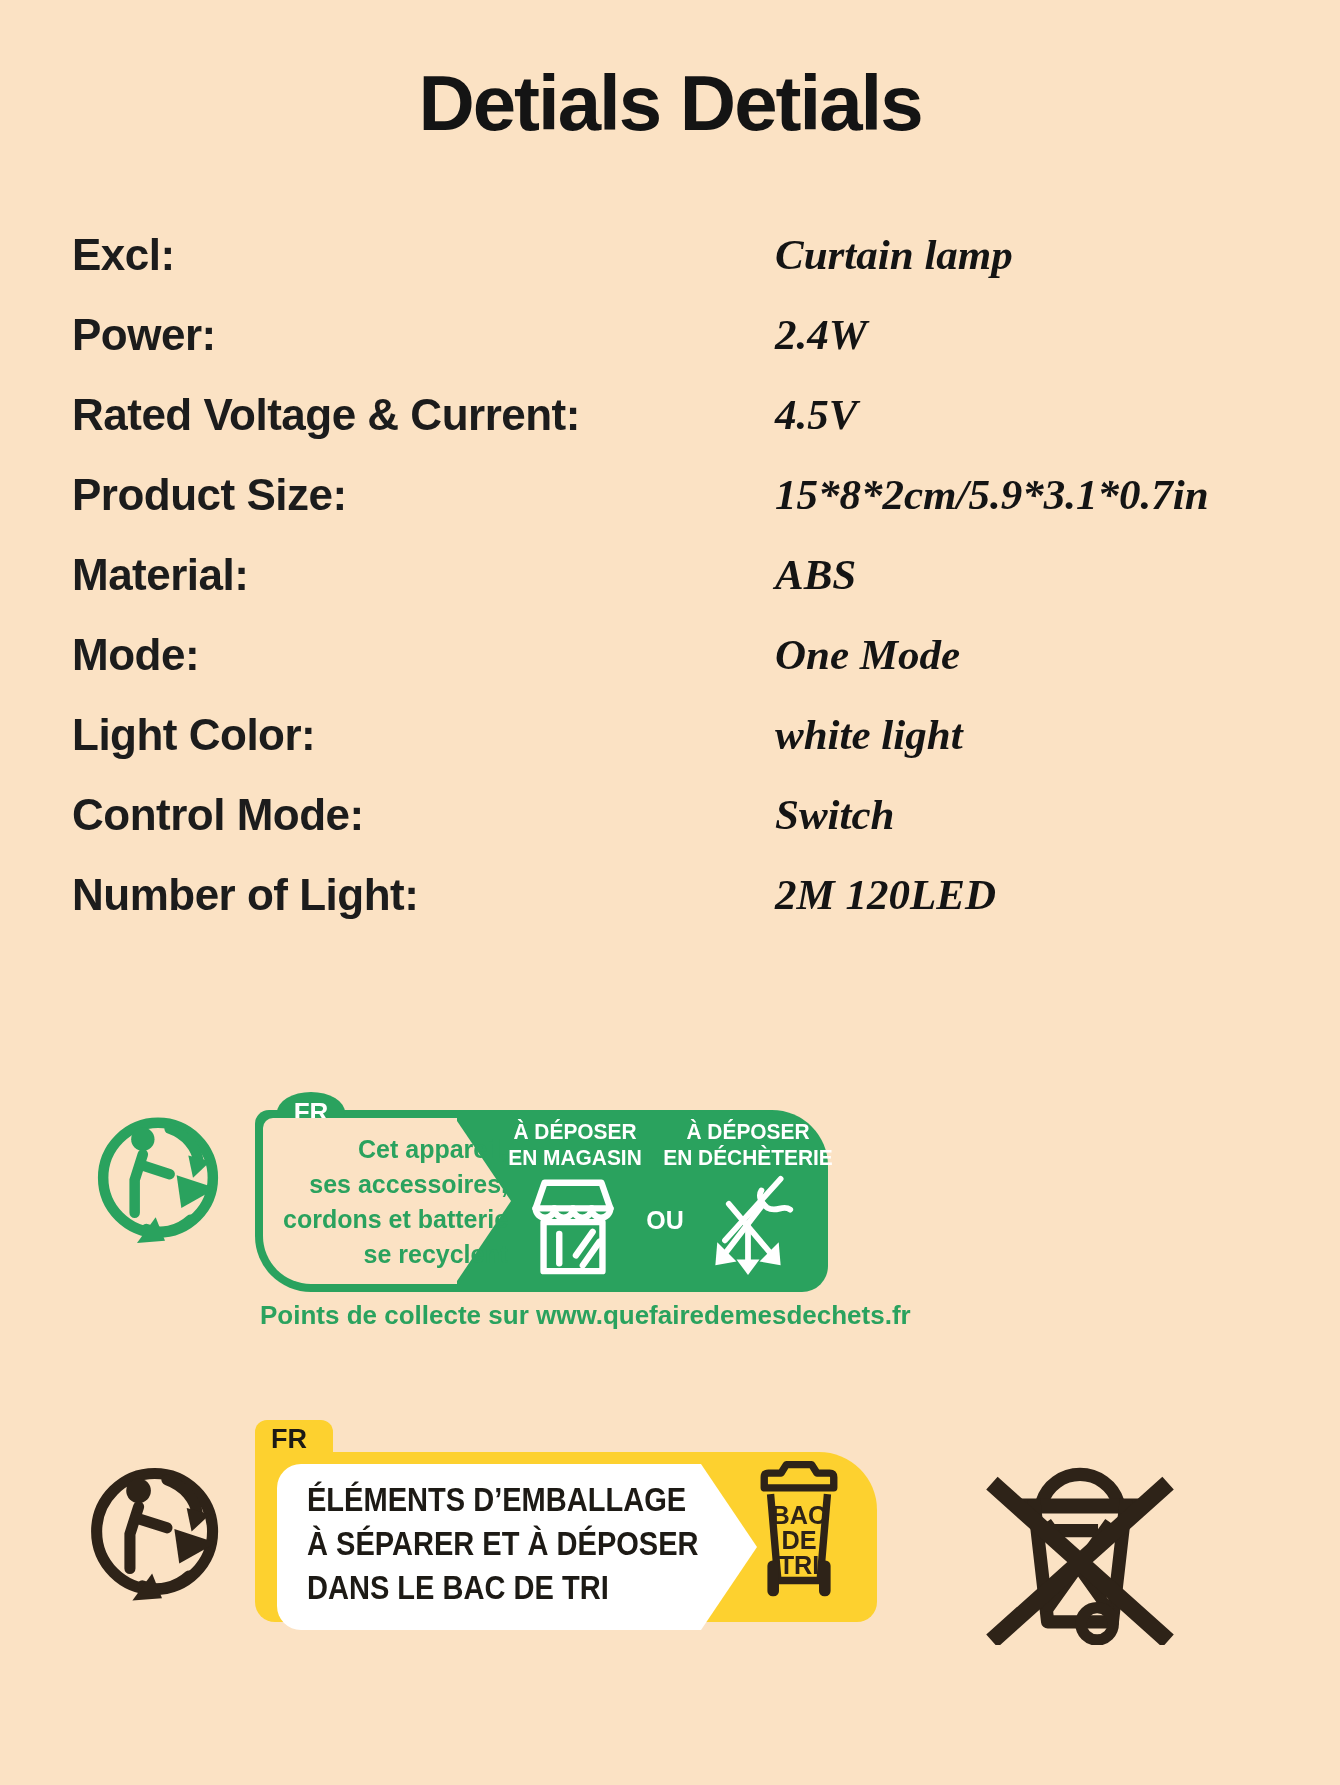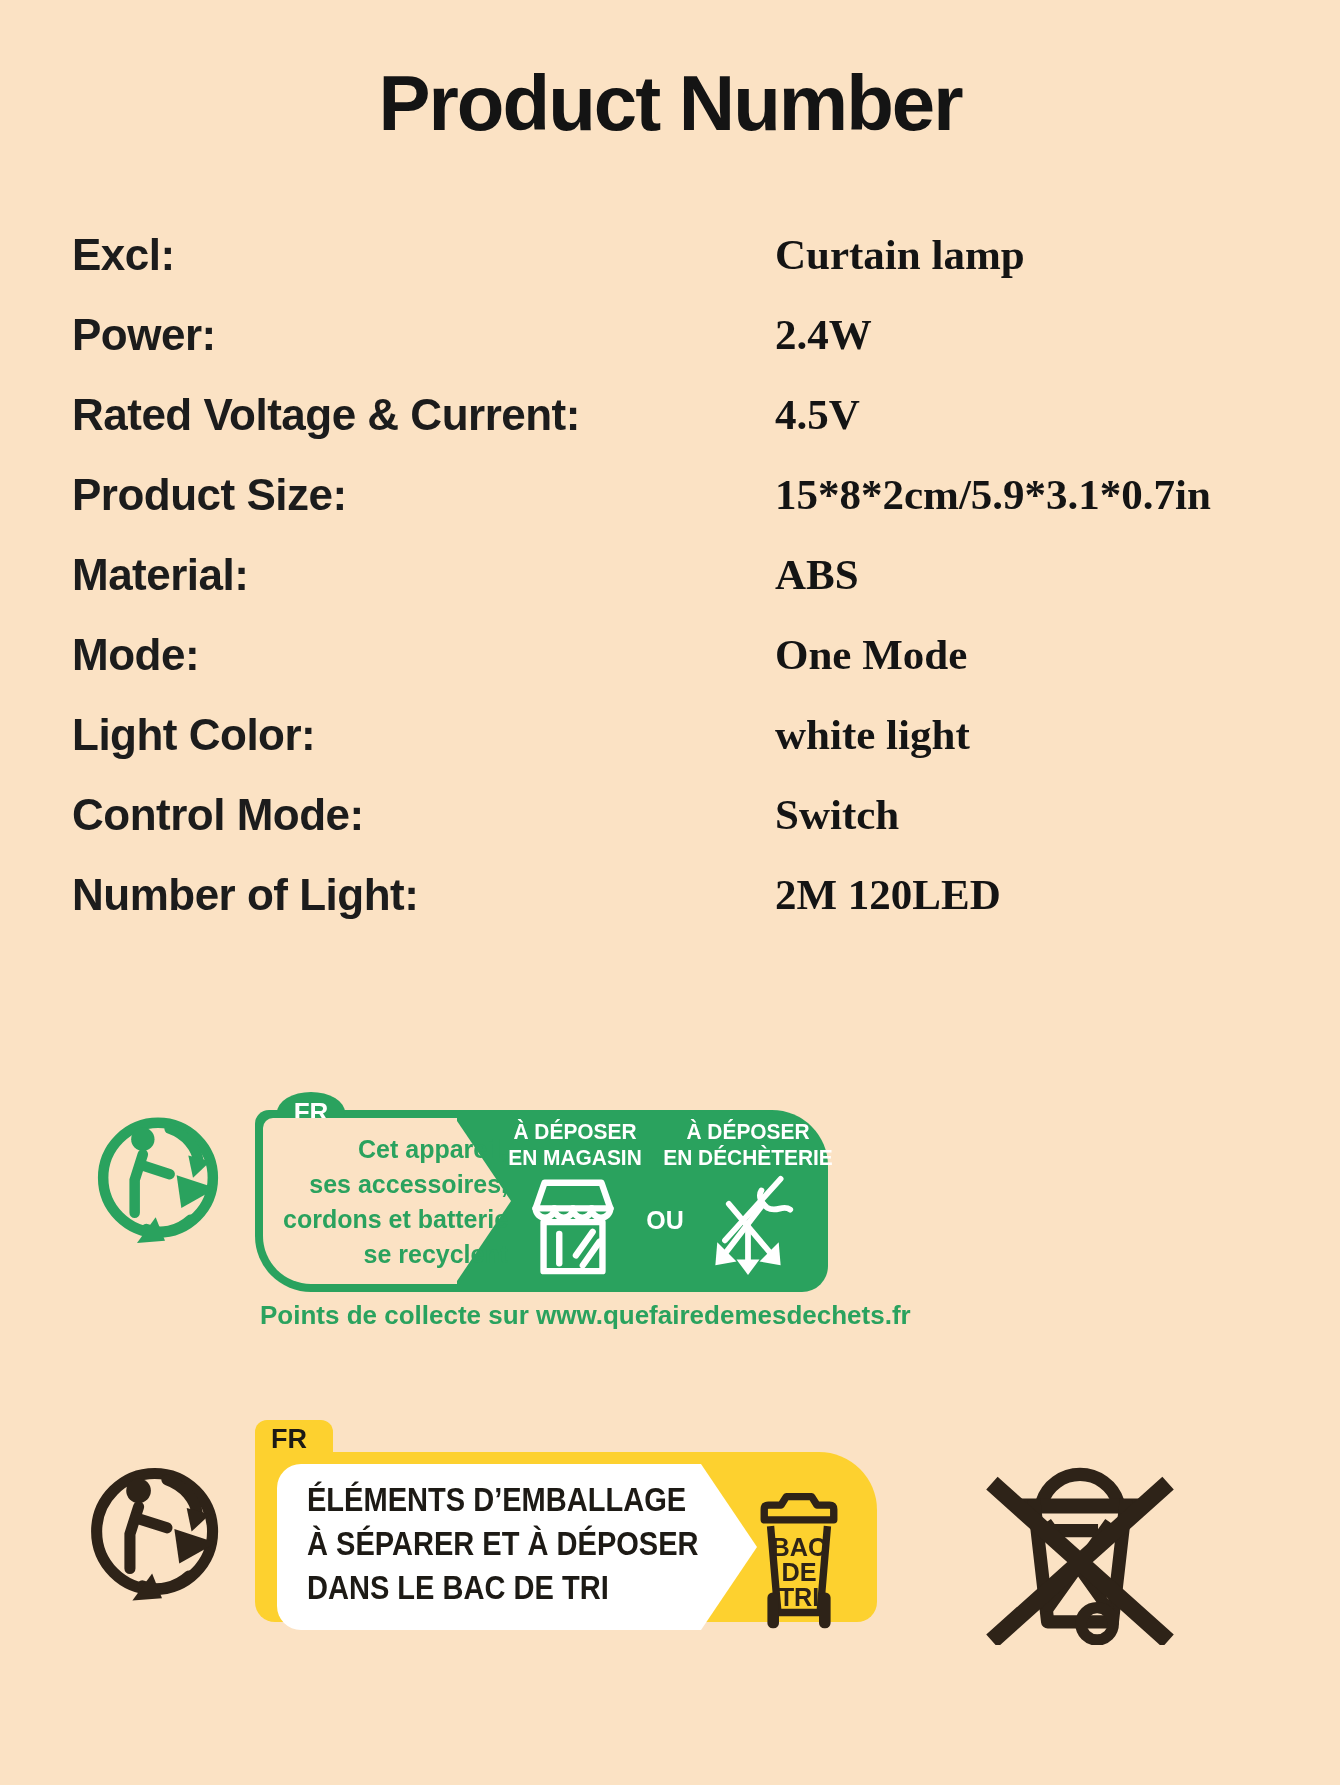--- a/index.html
+++ b/index.html
@@ -6,21 +6,21 @@
   body{font-family:"Liberation Sans", sans-serif; background:#fbe2c4;}
   #page{position:relative;width:1340px;height:1785px;background:var(--bg,#fbe2c4);overflow:hidden;}
 
   .page-title{position:absolute;top:58px;left:0;width:100%;text-align:center;
     font-size:78px;font-weight:700;letter-spacing:-2px;color:#141414;}
 
   .specs{position:absolute;top:215px;left:72px;right:60px;}
   .spec-row{position:relative;height:80px;line-height:80px;}
   .spec-label{font-size:44px;font-weight:700;color:#1c1c1c;letter-spacing:-0.5px;}
   .spec-value{position:absolute;left:703px;top:0;font-family:"Liberation Serif", serif;
-    font-size:43px;font-weight:700;color:#141414;}
+    font-size:43px;font-weight:700;color:#141414;font-style:italic;}
 
   
   .triman{position:absolute;}
   .green-banner{position:absolute;left:255px;top:1110px;width:573px;height:182px;
     background:var(--green,#2aa25e);border-radius:14px 56px 26px 56px;}
   .fr-ellipse{position:absolute;left:22px;top:-18px;width:68px;height:41px;border-radius:50%;
     background:var(--green,#2aa25e);color:#fff;font-size:26px;font-weight:700;
     text-align:center;line-height:41px;}
   .cream-rect{position:absolute;left:8px;top:8px;width:194px;height:166px;
     background:var(--bg,#fbe2c4);border-radius:10px 0 0 48px;}
@@ -50,21 +50,21 @@
   .yellow-text{position:absolute;left:52px;top:26px;color:#1d1a15;font-size:33px;
     font-weight:700;line-height:44px;white-space:nowrap;transform:scaleX(0.88);transform-origin:left;}
 
   svg{display:block;}
 </style>
 </head>
 <body>
 
 <div id="page">
 
-  <div class="page-title">Product Number</div>
+  <div class="page-title">Detials Detials</div>
 
   <div class="specs">
     <div class="spec-row">
       <span class="spec-label">Excl:</span>
       <span class="spec-value">Curtain lamp</span>
     </div>
     <div class="spec-row">
       <span class="spec-label">Power:</span>
       <span class="spec-value">2.4W</span>
     </div>
@@ -196,21 +196,21 @@
   <div class="fr-tab">FR</div>
   <div class="yellow-banner">
     <div class="white-rect"></div>
     <div class="white-arrow"></div>
     <div class="yellow-text">
       <div>ÉLÉMENTS D’EMBALLAGE</div>
       <div>À SÉPARER ET À DÉPOSER</div>
       <div>DANS LE BAC DE TRI</div>
     </div>
 
-    <div style="position:absolute;left:486px;top:32px;">
+    <div style="position:absolute;left:486px;top:0;">
       <svg width="116" height="158" viewBox="0 0 110 150" fill="none">
         <g stroke="#2e2318" stroke-width="7" fill="none" stroke-linejoin="round">
           <path d="M22 34 V24 Q22 20 26 20 H38 L43 12 H67 L72 20 H84 Q88 20 88 24 V34 Z"></path>
           <path d="M28 40 L35 122 H75 L82 40"></path>
         </g>
         <g fill="#2e2318">
           <rect x="25" y="103" width="11" height="34" rx="5"></rect>
           <rect x="74" y="103" width="11" height="34" rx="5"></rect>
         </g>
         <g fill="#2e2318" font-family="Liberation Sans, sans-serif" font-size="24" font-weight="bold" text-anchor="middle">

